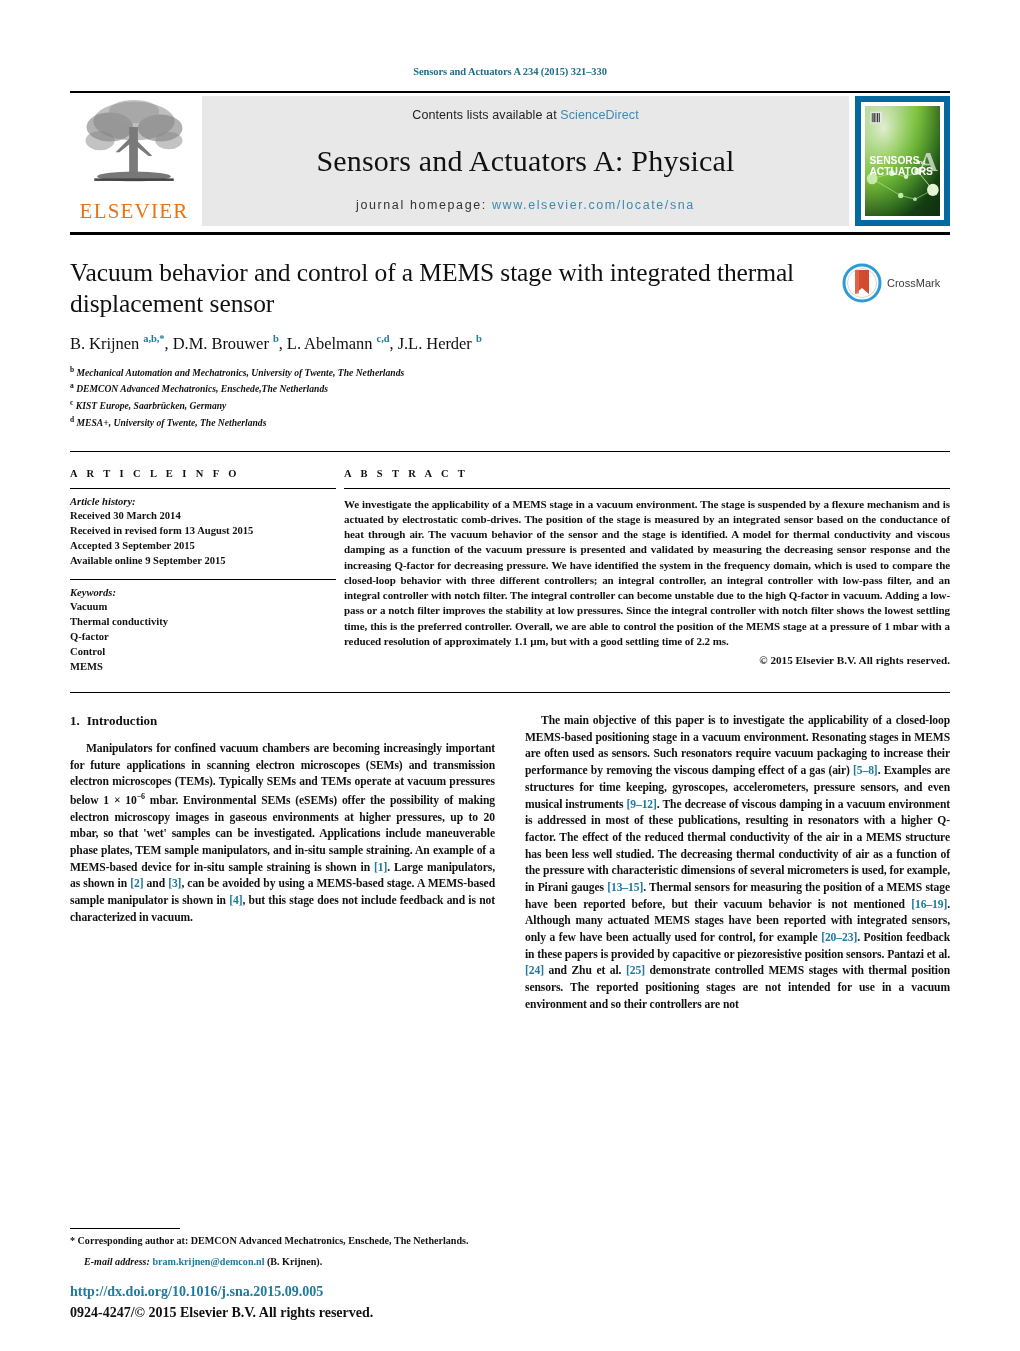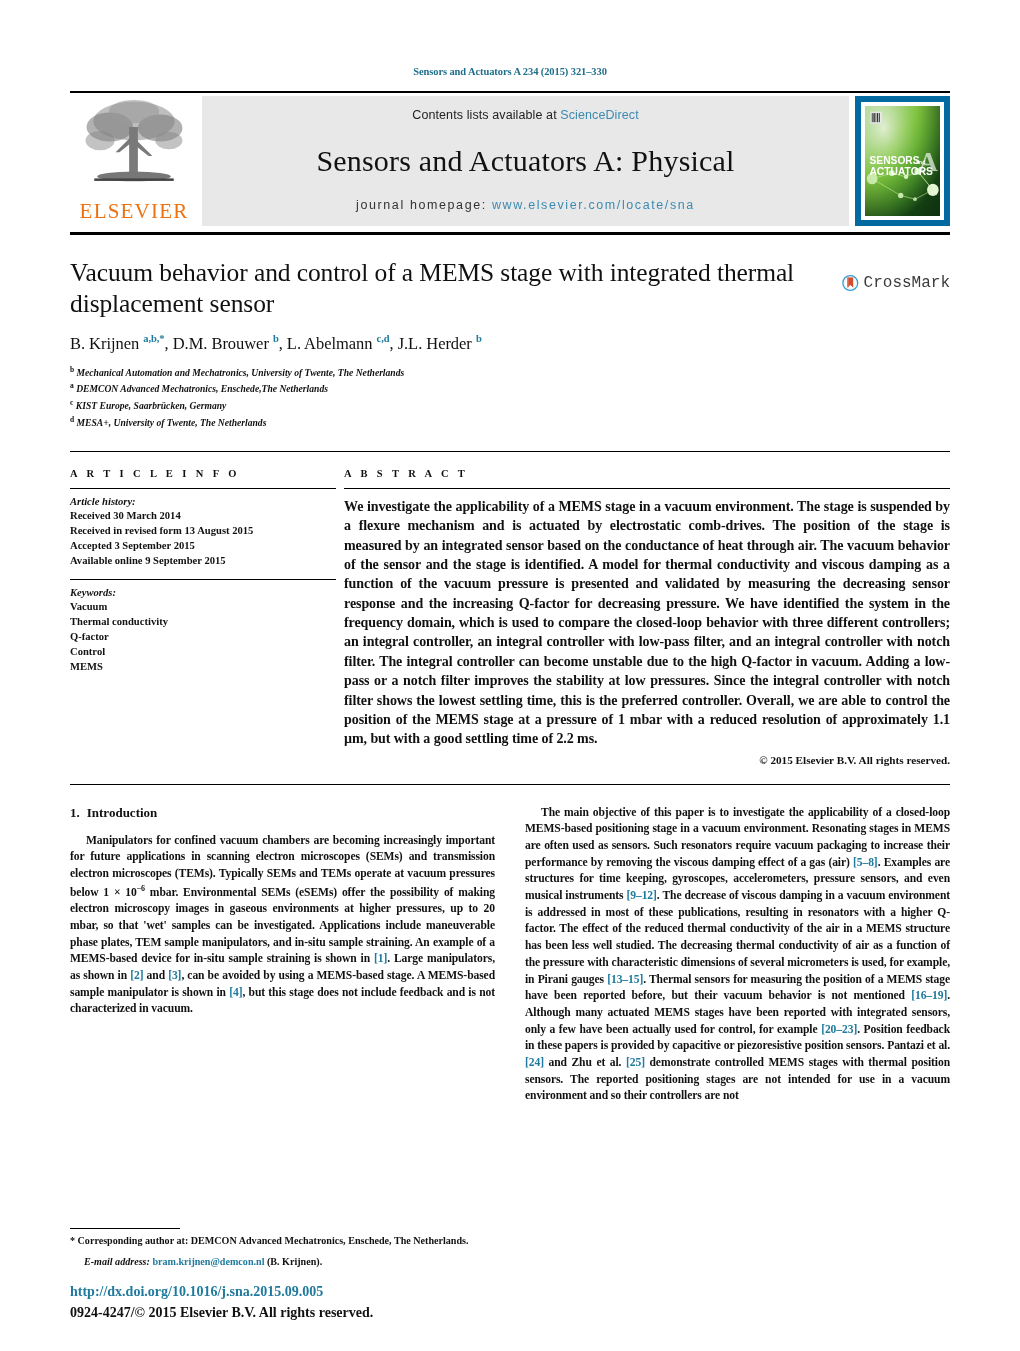--- a/index.html
+++ b/index.html
@@ -134,22 +134,22 @@
   .crossmark {
     position: absolute;
     right: 0;
     top: 6px;
     width: 108px;
     display: flex;
     align-items: center;
     gap: 5px;
   }
   .crossmark-label {
-    font-family: Liberation Mono, monospace;
-    font-size: 16px;
+    font-family: Liberation Sans, sans-serif;
+    font-size: 11px;
     color: #3a3a3a;
   }
 
   .title-rule { border-top: 1px solid #000; margin: 20px 70px 0 70px; }
 
   
   .info-abstract {
     display: flex;
     margin: 16px 70px 0 70px;
     gap: 8px;
@@ -178,21 +178,21 @@
     font-family: "Liberation Serif", serif;
     font-size: 10.6px;
     line-height: 1.42;
     color: #111;
     font-weight: bold;
   }
   .info-rule2 { border-top: 1.6px solid #000; margin-top: 11px; }
 
   .abstract-body {
     font-family: "Liberation Serif", serif;
-    font-size: 14px;
+    font-size: 11px;
     line-height: 1.385;
     text-align: justify;
     color: #111;
     margin-top: 8px;
     font-weight: bold;
     letter-spacing: -0.08px;
   }
   .copyright {
     text-align: right;
     font-family: "Liberation Serif", serif;

